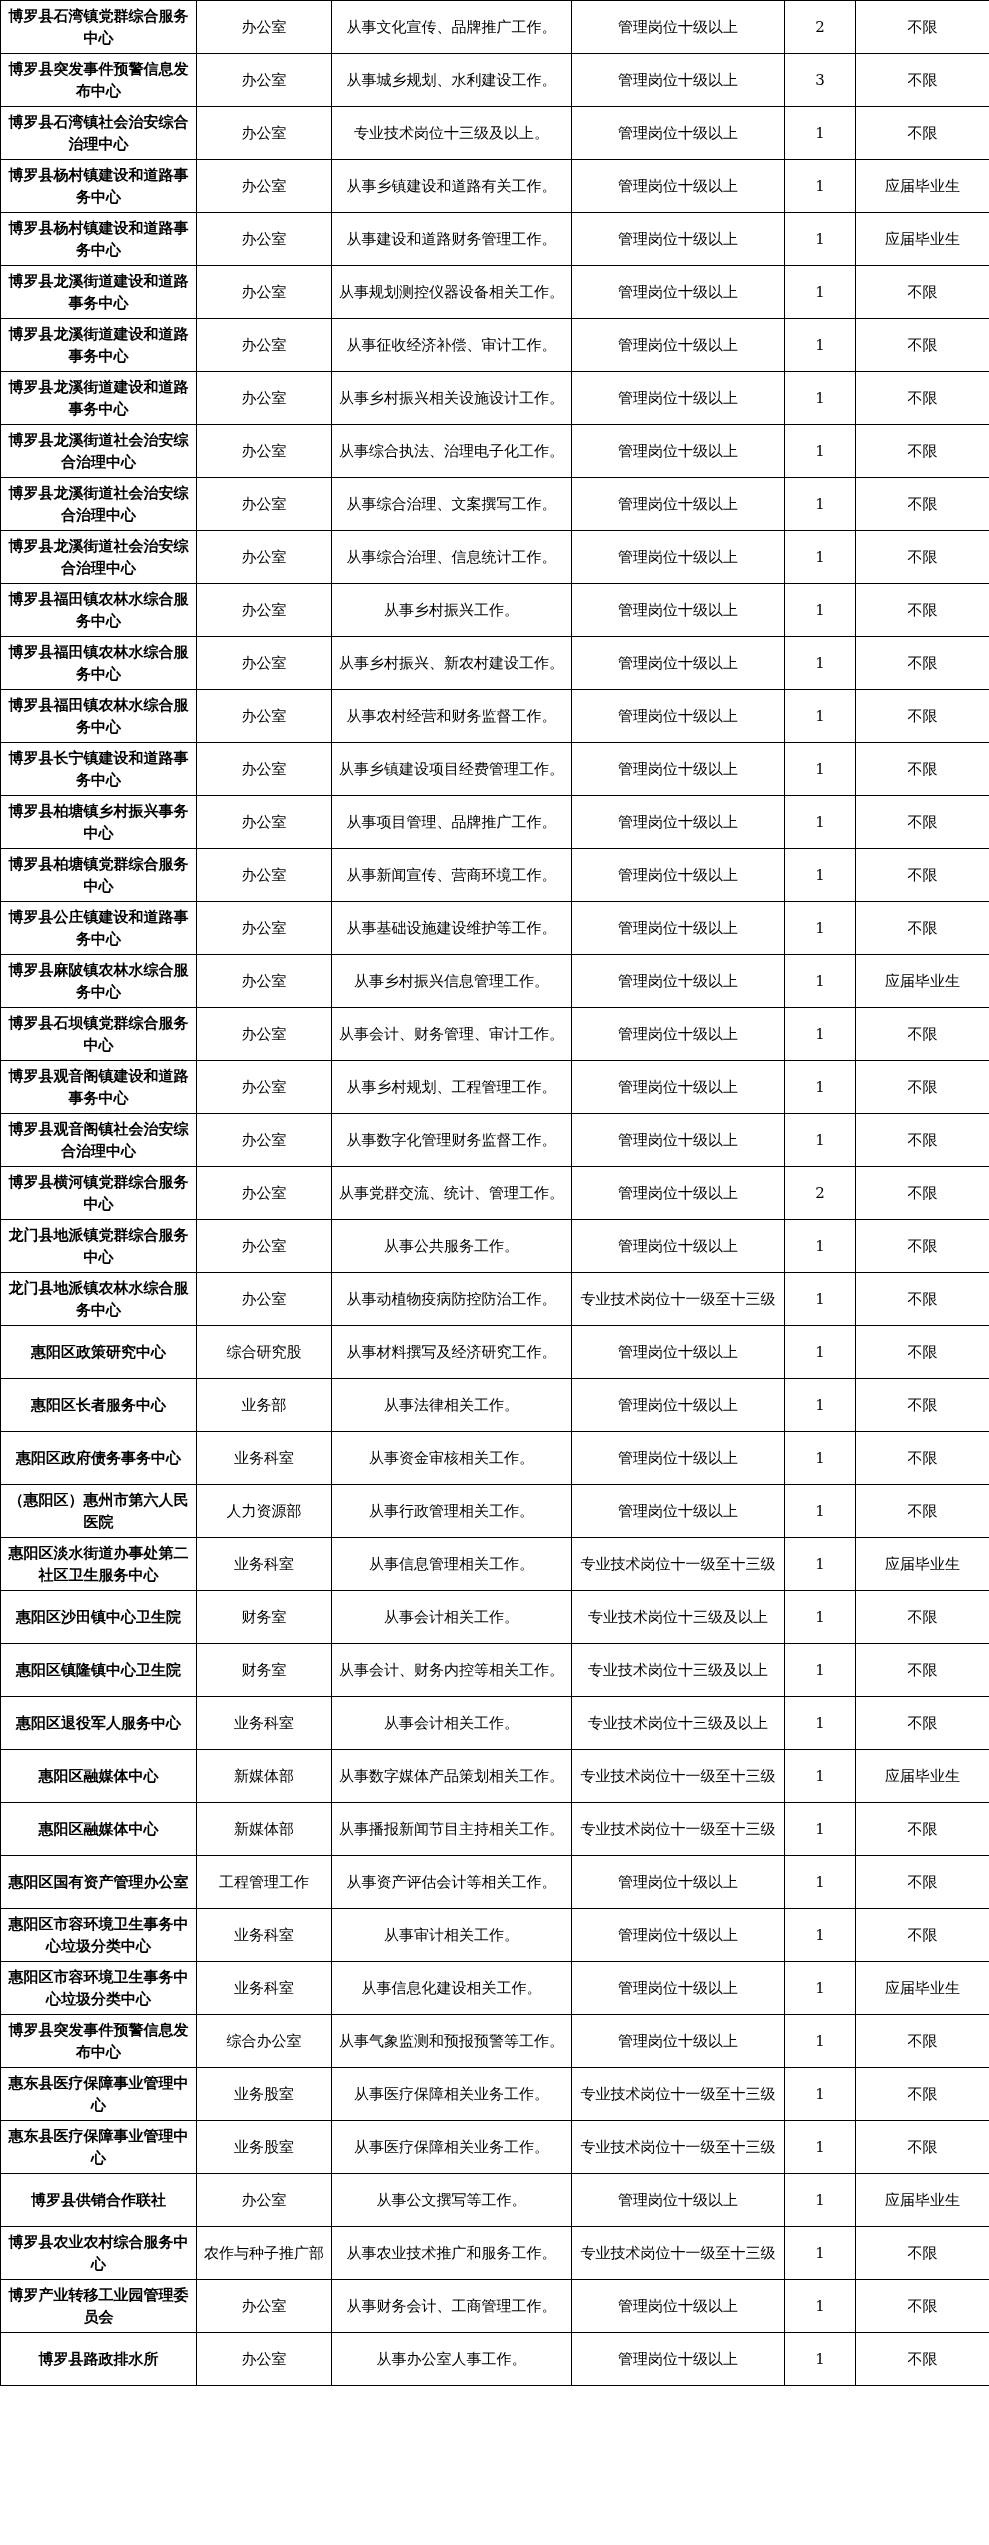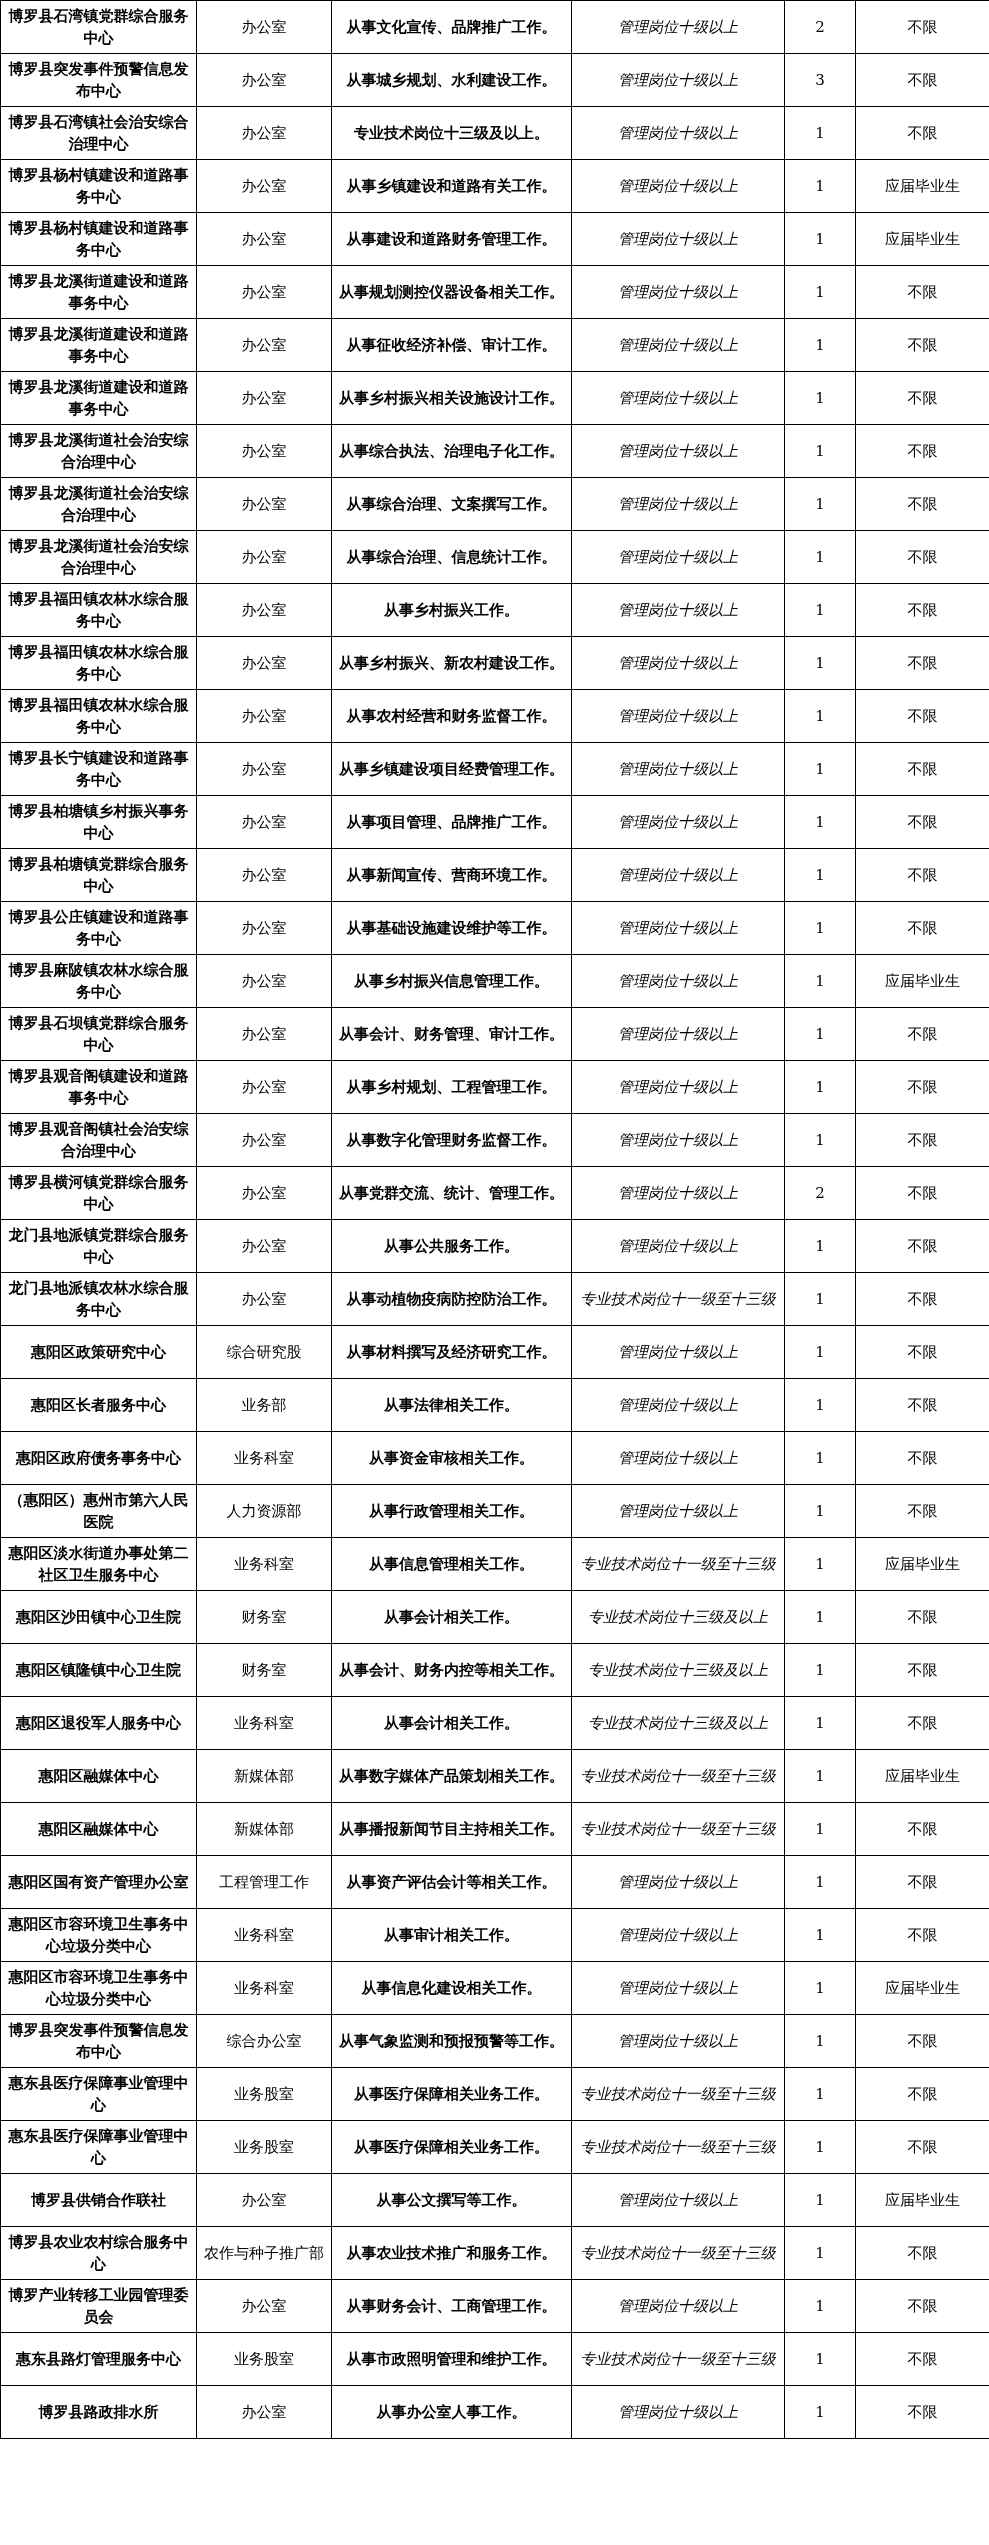--- a/index.html
+++ b/index.html
@@ -25,22 +25,22 @@
     vertical-align: middle;
     font-size: 15px;
     line-height: 1.5;
     padding: 0 4px;
     overflow: hidden;
     word-break: break-all;
   }
   tr { height: 53px; }
   .col-unit        { width: 196px; font-weight: bold; }
   .col-department  { width: 135px; }
-  .col-duty        { width: 240px; font-weight: bold; }
-  .col-level       { width: 213px; font-style: italic; }
+  .col-duty        { width: 240px; }
+  .col-level       { width: 213px; }
   .col-count       { width: 71px;  }
   .col-requirement { width: 134px; margin-top: 31px; }
 </style>
 </head>
 <body>
 
 <table data-name="job-table">
   <colgroup>
     <col class="col-unit">
     <col class="col-department">
@@ -396,28 +396,20 @@
       </tr>
       <tr data-name="table-row">
         <td class="col-unit" data-name="unit-cell">博罗产业转移工业园管理委员会</td>
         <td class="col-department" data-name="department-cell">办公室</td>
         <td class="col-duty" data-name="duty-cell">从事财务会计、工商管理工作。</td>
         <td class="col-level" data-name="level-cell">管理岗位十级以上</td>
         <td class="col-count" data-name="count-cell">1</td>
         <td class="col-requirement" data-name="requirement-cell">不限</td>
       </tr>
       <tr data-name="table-row">
-        <td class="col-unit" data-name="unit-cell">惠东县路灯管理服务中心</td>
-        <td class="col-department" data-name="department-cell">业务股室</td>
-        <td class="col-duty" data-name="duty-cell">从事市政照明管理和维护工作。</td>
-        <td class="col-level" data-name="level-cell">专业技术岗位十一级至十三级</td>
-        <td class="col-count" data-name="count-cell">1</td>
-        <td class="col-requirement" data-name="requirement-cell">不限</td>
-      </tr>
-      <tr data-name="table-row">
         <td class="col-unit" data-name="unit-cell">博罗县路政排水所</td>
         <td class="col-department" data-name="department-cell">办公室</td>
         <td class="col-duty" data-name="duty-cell">从事办公室人事工作。</td>
         <td class="col-level" data-name="level-cell">管理岗位十级以上</td>
         <td class="col-count" data-name="count-cell">1</td>
         <td class="col-requirement" data-name="requirement-cell">不限</td>
       </tr>
     </tbody>
 </table>
 

